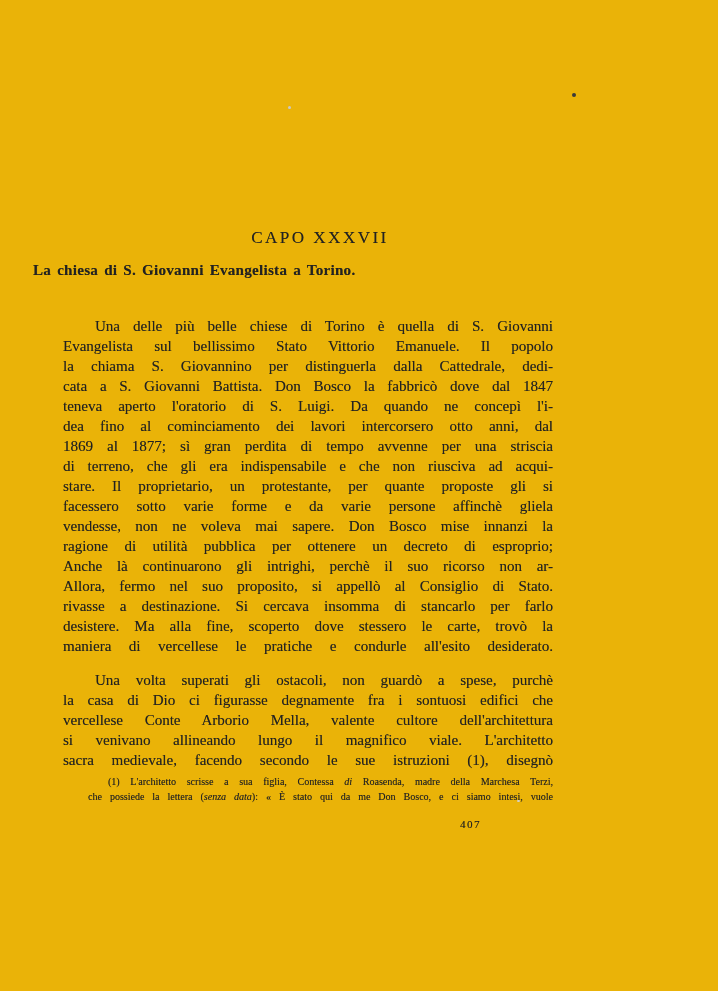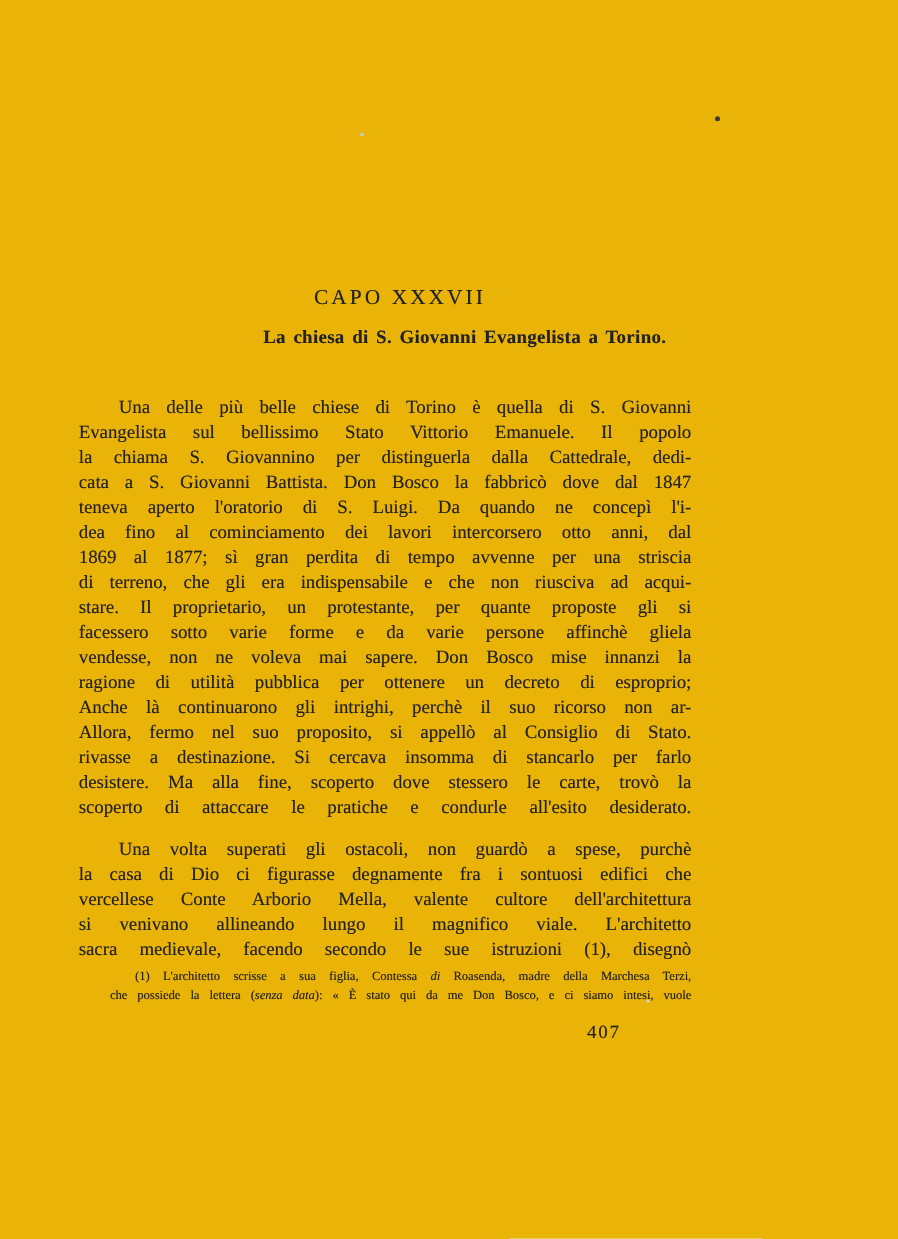--- a/index.html
+++ b/index.html
@@ -26,23 +26,23 @@
     left: 75px;
     width: 490px;
     text-align: center;
     font-size: 17px;
     letter-spacing: 2.5px;
     line-height: 18px;
   }
   .page-title {
     position: absolute;
     top: 261px;
-    left: 43px;
+    left: 33px;
     width: 490px;
-    text-align: right;
+    text-align: left;
     font-weight: bold;
     font-size: 15px;
     word-spacing: 2px;
     letter-spacing: 0.3px;
     line-height: 18px;
   }
   .body-text {
     position: absolute;
     top: 302px;
     left: 63px;
@@ -73,24 +73,24 @@
   }
   .fl.fn-first {
     text-indent: 20px;
   }
   .fn-italic {
     font-style: italic;
   }
   .page-number {
     position: absolute;
     top: 818px;
-    left: 448px;
+    left: 460px;
     width: 70px;
-    text-align: center;
-    font-size: 15px;
+    text-align: left;
+    font-size: 11px;
     letter-spacing: 1.5px;
   }
   .speck {
     position: absolute;
     border-radius: 50%;
     text-shadow: none;
   }
   .speck-1 { left: 572px; top: 93px;  width: 4px; height: 4px; background: #3a3a3a; }
   .speck-2 { left: 288px; top: 106px; width: 3px; height: 3px; background: #c9c9c9; }
   .speck-3 { left: 517px; top: 800px; width: 3px; height: 2px; background: #d2d2d2; }
@@ -118,21 +118,21 @@
     <div class="tl">1869 al 1877; sì gran perdita di tempo avvenne per una striscia</div>
     <div class="tl">di terreno, che gli era indispensabile e che non riusciva ad acqui-</div>
     <div class="tl">stare. Il proprietario, un protestante, per quante proposte gli si</div>
     <div class="tl">facessero sotto varie forme e da varie persone affinchè gliela</div>
     <div class="tl">vendesse, non ne voleva mai sapere. Don Bosco mise innanzi la</div>
     <div class="tl">ragione di utilità pubblica per ottenere un decreto di esproprio;</div>
     <div class="tl">Anche là continuarono gli intrighi, perchè il suo ricorso non ar-</div>
     <div class="tl">Allora, fermo nel suo proposito, si appellò al Consiglio di Stato.</div>
     <div class="tl">rivasse a destinazione. Si cercava insomma di stancarlo per farlo</div>
     <div class="tl">desistere. Ma alla fine, scoperto dove stessero le carte, trovò la</div>
-    <div class="tl">scoperto di attaccare le pratiche e condurle all'esito desiderato.</div>
+    <div class="tl">maniera di vercellese le pratiche e condurle all'esito desiderato.</div>
     <div class="tl indent">Una volta superati gli ostacoli, non guardò a spese, purchè</div>
     <div class="tl">la casa di Dio ci figurasse degnamente fra i sontuosi edifici che</div>
     <div class="tl">vercellese Conte Arborio Mella, valente cultore dell'architettura</div>
     <div class="tl">si venivano allineando lungo il magnifico viale. L'architetto</div>
     <div class="tl">sacra medievale, facendo secondo le sue istruzioni (1), disegnò</div>
   </div>
 
   <div class="footnote">
     <div class="fl fn-first"><span>(1) L'architetto scrisse a sua figlia, Contessa </span><span class="fn-italic">di</span><span> Roasenda, madre della Marchesa Terzi,</span></div>
     <div class="fl"><span>che possiede la lettera (</span><span class="fn-italic">senza data</span><span>): « È stato qui da me Don Bosco, e ci siamo intesi, vuole</span></div>

